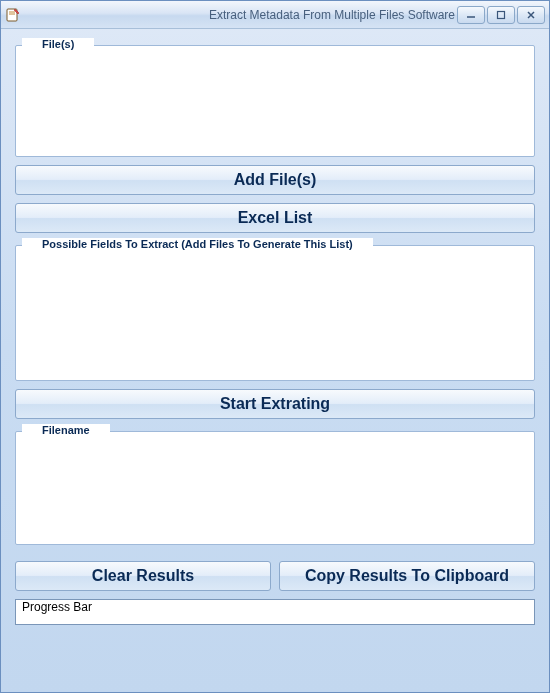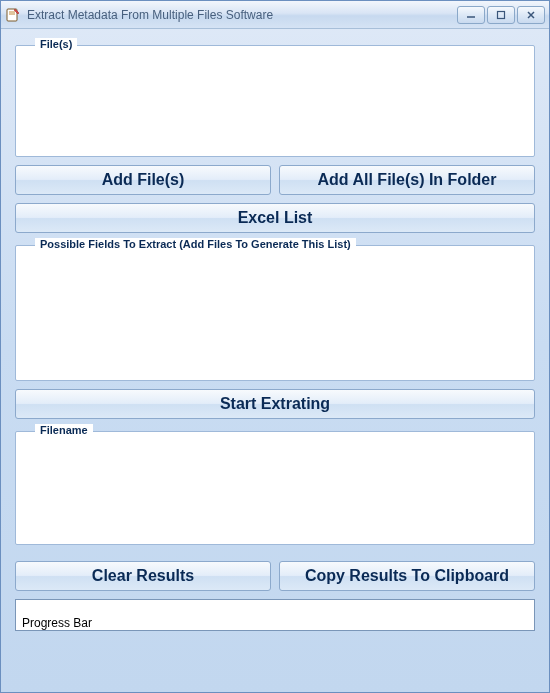--- a/index.html
+++ b/index.html
@@ -18,20 +18,21 @@
     border: 1px solid #6b8fbf;
     position: relative;
   }
   .titlebar {
     height: 28px;
     background: linear-gradient(to bottom, #f2f6fc 0%, #d9e5f5 45%, #c7d9ef 55%, #d5e3f4 100%);
     border-bottom: 1px solid #a8bfd9;
     display: flex;
     align-items: center;
     padding: 0 4px;
+    text-align: right;
   }
   .titlebar .icon {
     width: 16px; height: 16px;
     margin-right: 6px;
     display: flex; align-items: center; justify-content: center;
   }
   .titlebar .title {
     flex: 1;
     color: #48607e;
     font-size: 12px;
@@ -56,23 +57,23 @@
   .groupbox {
     border: 1px solid #9fb9d9;
     border-radius: 2px;
     background: #fff;
     position: relative;
     margin-top: 12px;
   }
   .groupbox .legend {
     position: absolute;
     top: -8px;
-    left: 19px;
+    left: 6px;
     background: #fff;
-    padding: 0 5px;
+    padding: 0 20px;
     font-weight: bold;
     color: #0a2a55;
     font-size: 11px;
   }
   .gb-files { height: 112px; margin-top: 6px; }
   .gb-fields { height: 136px; }
   .gb-results { height: 114px; }
   .btn-row {
     display: flex;
     gap: 8px;
@@ -89,24 +90,24 @@
     justify-content: center;
     font-weight: bold;
     font-size: 16px;
     color: #0a2a55;
     cursor: pointer;
   }
   .btn-full { width: 100%; flex: none; }
   .progress {
     border: 1px solid #7a96b8;
     background: #fff;
-    height: 32px;
+    height: 26px;
     margin-top: 8px;
     display: flex;
-    align-items: flex-end;
+    align-items: flex-start;
     padding: 0 6px;
     color: #000;
     font-size: 12px;
   }
 </style>
 </head>
 <body>
 
 <div class="window">
   <div class="titlebar">
@@ -138,21 +139,20 @@
   </div>
 
   <div class="client">
 
     <div class="groupbox gb-files">
       <div class="legend">File(s)</div>
     </div>
 
     <div class="btn-row">
       <div class="btn">Add File(s)</div>
-      <div class="btn">Add All File(s) In Folder</div>
     </div>
     <div class="btn-row">
       <div class="btn">Excel List</div>
     </div>
 
     <div class="groupbox gb-fields">
       <div class="legend">Possible Fields To Extract (Add Files To Generate This List)</div>
     </div>
 
     <div class="btn-row">

